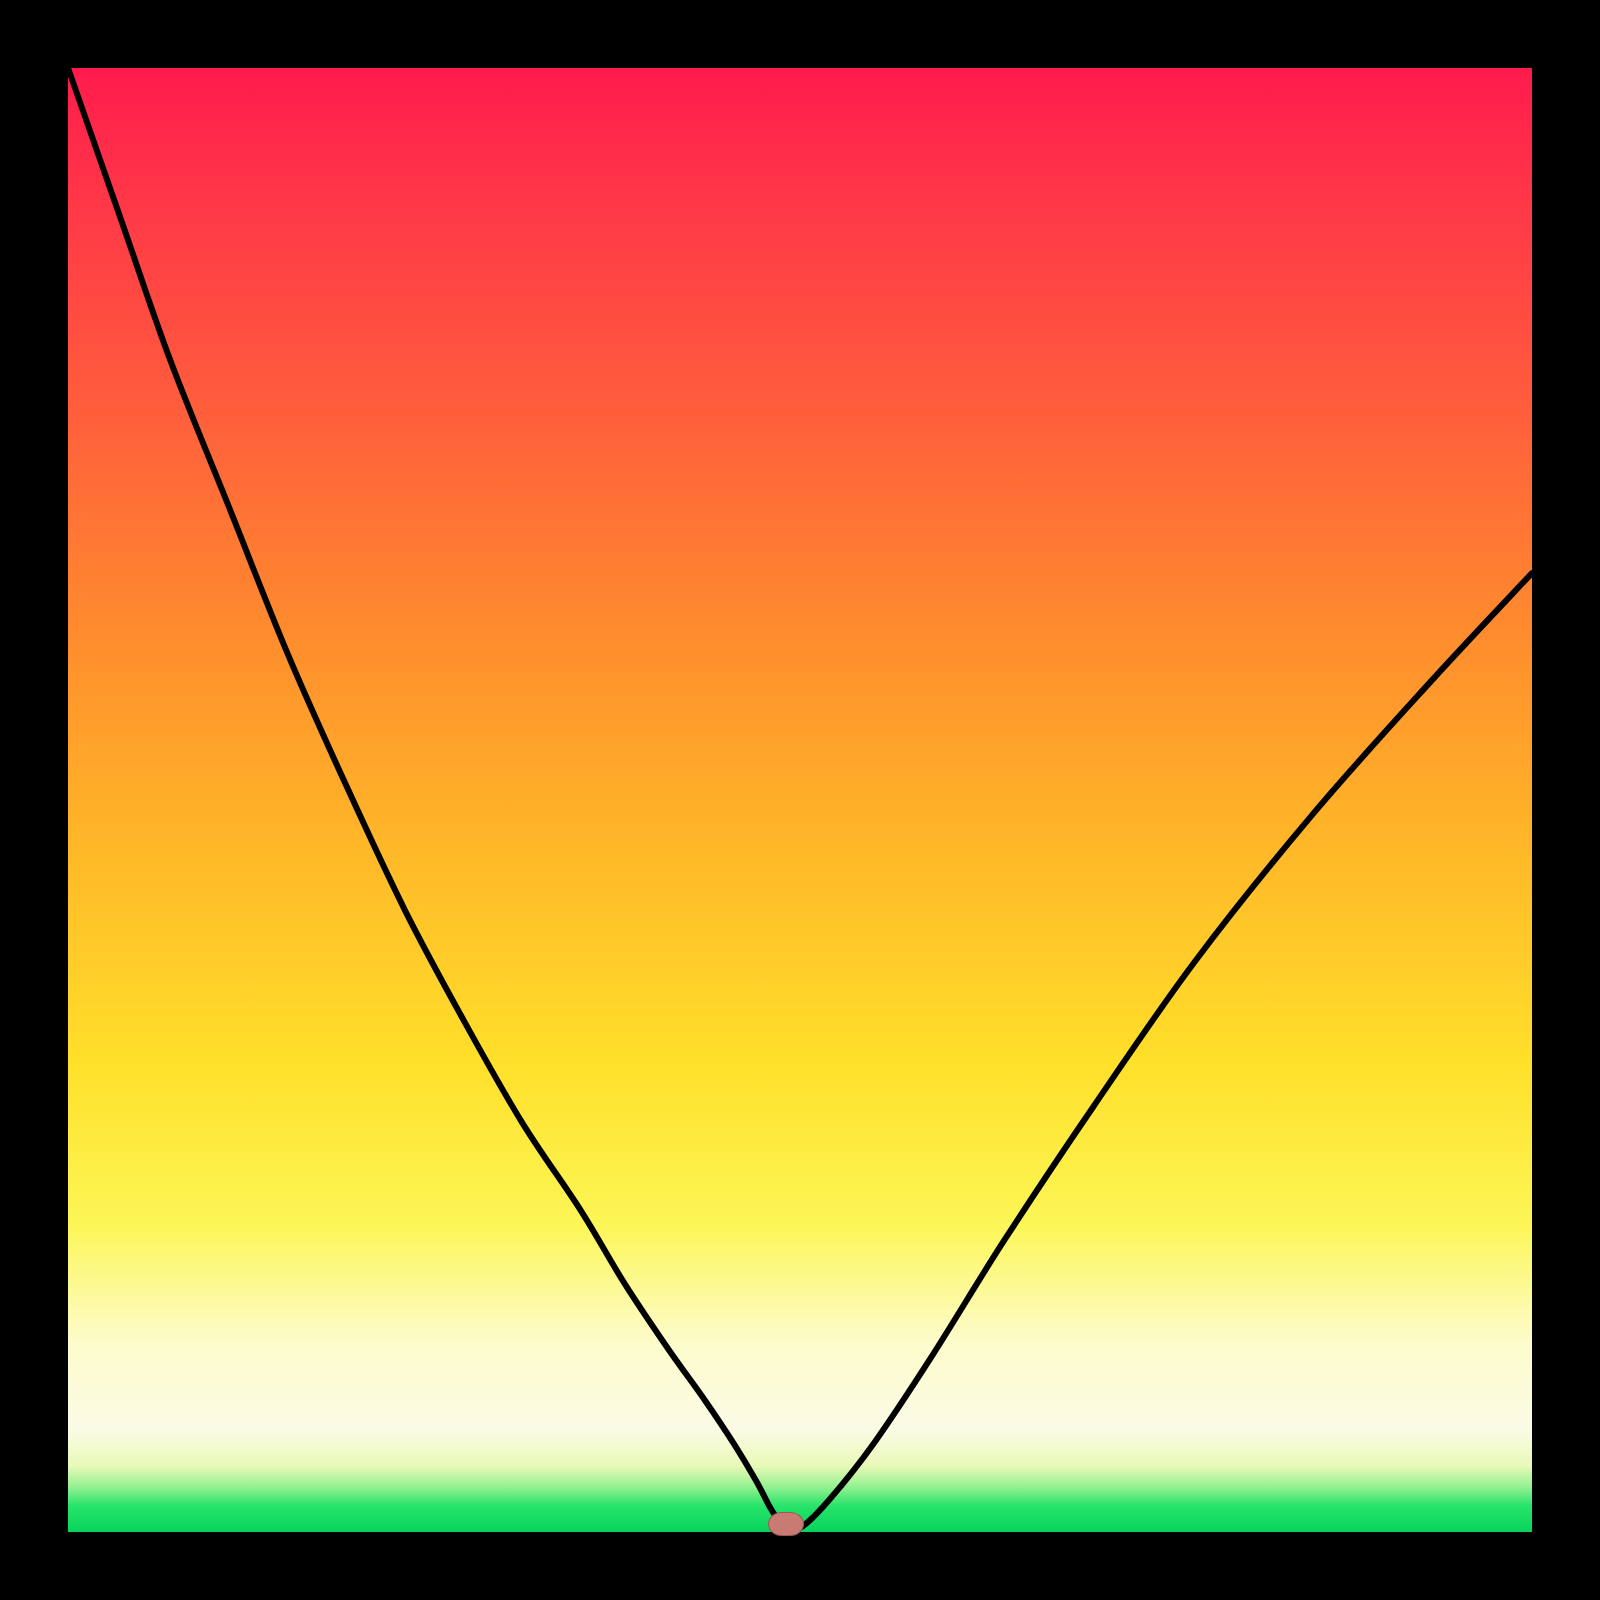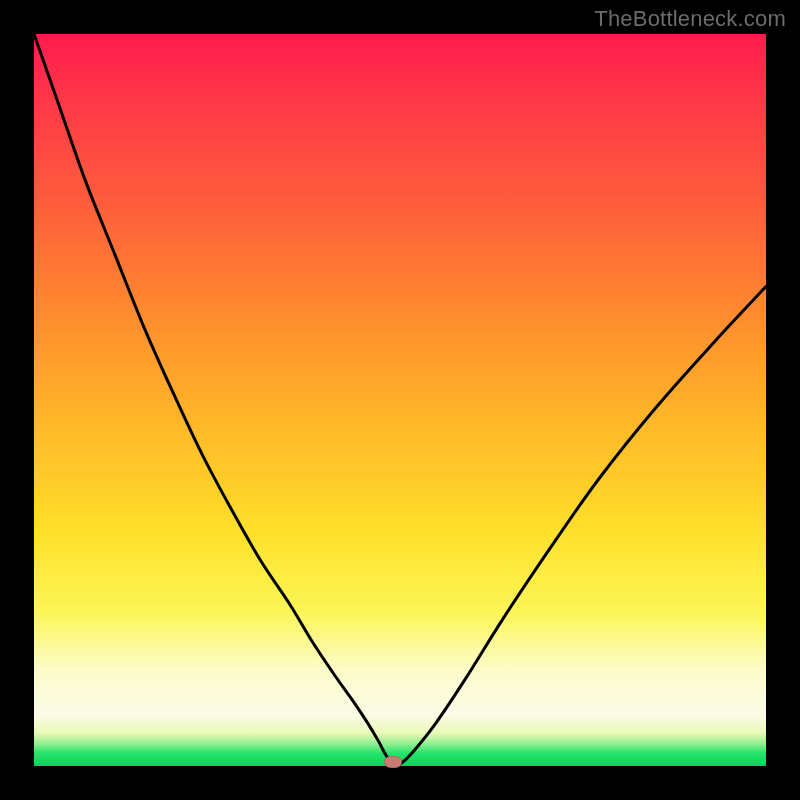--- a/index.html
+++ b/index.html
@@ -69,21 +69,20 @@
     background: #c97a73;
     box-shadow: 0 0 0 0.5px rgba(0,0,0,0.25) inset;
     transform: translate(-50%, -50%);
   }
 </style>
 </head>
 <body>
 
 <div class="frame">
 
-  <div class="watermark">TheBottleneck.com</div>
 
   <div class="plot">
 
     <svg class="curve" viewBox="0 0 732 732" preserveAspectRatio="none">
       <path id="curve-path" fill="none" stroke="#000" stroke-width="3" stroke-linejoin="round" stroke-linecap="round" d="M 0.00 0.00 C 4.27 12.20, 17.08 48.80, 25.62 73.20 C 34.16 97.60, 42.09 122.00, 51.24 146.40 C 60.39 170.80, 70.76 195.20, 80.52 219.60 C 90.28 244.00, 100.04 269.62, 109.80 292.80 C 119.56 315.98, 129.32 337.33, 139.08 358.68 C 148.84 380.03, 158.60 401.38, 168.36 420.90 C 178.12 440.42, 187.88 458.11, 197.64 475.80 C 207.40 493.49, 217.16 511.18, 226.92 527.04 C 236.68 542.90, 247.66 557.54, 256.20 570.96 C 264.74 584.38, 270.84 595.97, 278.16 607.56 C 285.48 619.15, 293.41 630.74, 300.12 640.50 C 306.83 650.26, 312.93 658.19, 318.42 666.12 C 323.91 674.05, 328.79 681.37, 333.06 688.08 C 337.33 694.79, 340.99 701.01, 344.04 706.38 C 347.09 711.75, 349.16 716.51, 351.36 720.29 C 353.56 724.07, 356.00 727.12, 357.22 729.07 C 358.44 731.02, 356.97 732.00, 358.68 732.00 C 360.39 732.00, 363.80 731.76, 367.46 729.07 C 371.12 726.39, 374.78 722.73, 380.64 715.90 C 386.50 709.06, 394.06 700.04, 402.60 688.08 C 411.14 676.12, 420.90 661.24, 431.88 644.16 C 442.86 627.08, 455.06 606.34, 468.48 585.60 C 481.90 564.86, 496.54 542.90, 512.40 519.72 C 528.26 496.54, 545.34 470.92, 563.64 446.52 C 581.94 422.12, 602.68 396.50, 622.20 373.32 C 641.72 350.14, 662.46 327.57, 680.76 307.44 C 699.06 287.31, 723.46 261.69, 732.00 252.54"></path>
     </svg>
 
     <div class="marker" id="min-marker" style="left: 358.68px; top: 727.608px; background: rgb(201, 122, 115);"></div>
   </div>
 

